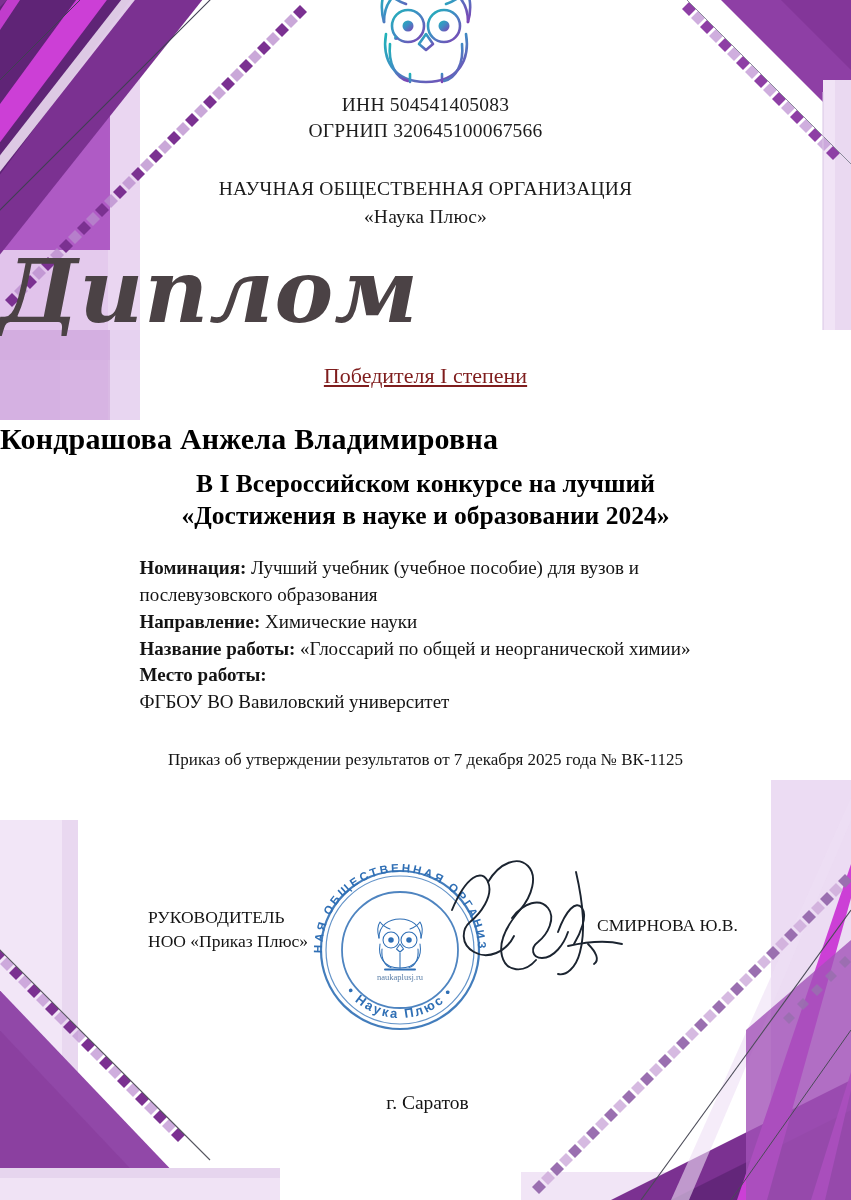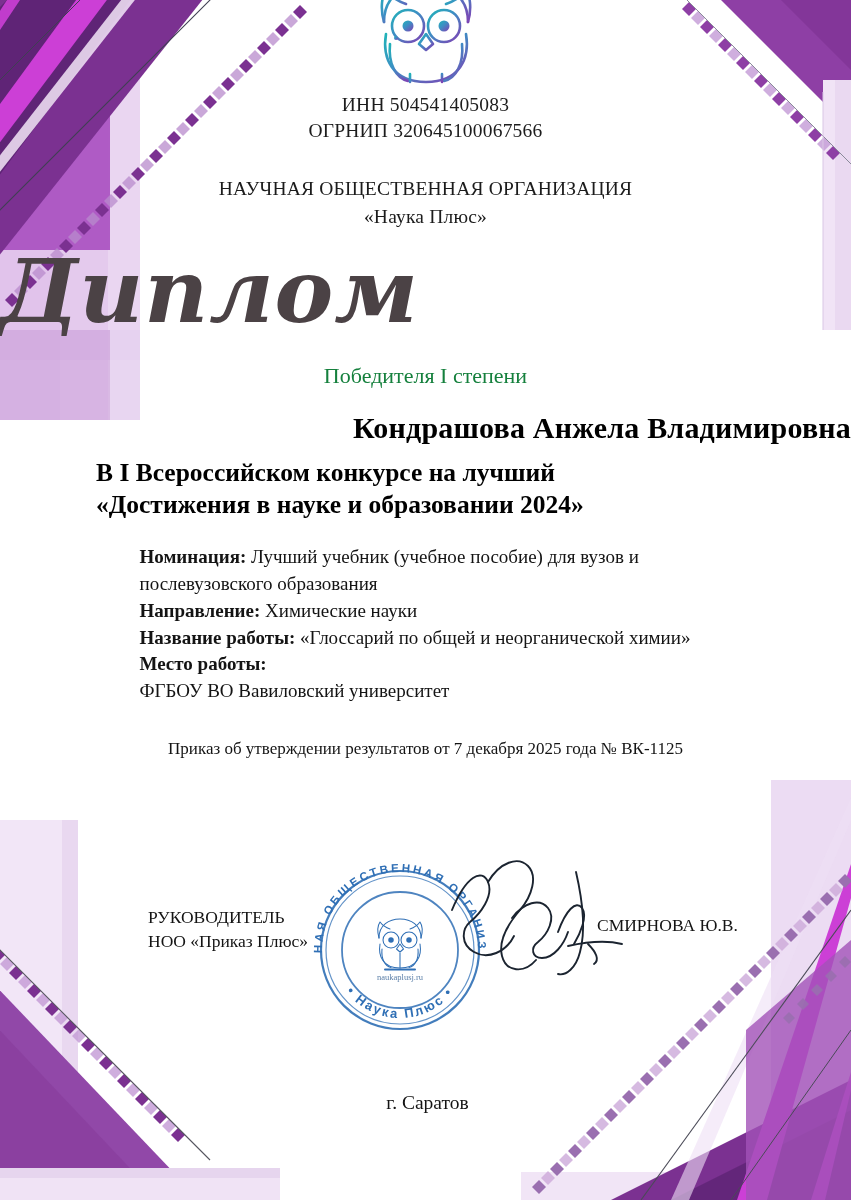--- a/index.html
+++ b/index.html
@@ -35,28 +35,28 @@
     margin-top:32px;letter-spacing:.2px;
   }
   .title-diploma{
     margin-top:16px;
     font-family:"DejaVu Serif", serif;
     font-style:italic;font-weight:700;
     font-size:88px;color:#4b4245;line-height:1;
     letter-spacing:1px;
   }
   .degree{
-    text-align:center;font-size:22px;color:#15803d;margin-top:28px;
+    text-align:center;font-size:22px;color:#7f1d1d;margin-top:28px;text-decoration:underline;
   }
   .winner-name{
-    text-align:right;font-size:30px;font-weight:bold;color:#000;
-    margin-top:22px;letter-spacing:.2px;
+    text-align:left;font-size:30px;font-weight:bold;color:#000;
+    margin-top:33px;letter-spacing:.2px;
   }
   .contest{
-    text-align:left;font-size:25.5px;font-weight:bold;color:#000;
+    text-align:center;font-size:25.5px;font-weight:bold;color:#000;
     margin-top:12px;line-height:1.27;padding:0 96px;
   }
   .details{
     margin:22px auto 0;width:572px;
     font-size:19px;color:#141414;line-height:1.42;
   }
   .details .row{margin:0;}
   .details b{font-weight:bold;}
   .order{
     text-align:center;font-size:17px;color:#141414;margin-top:34px;

